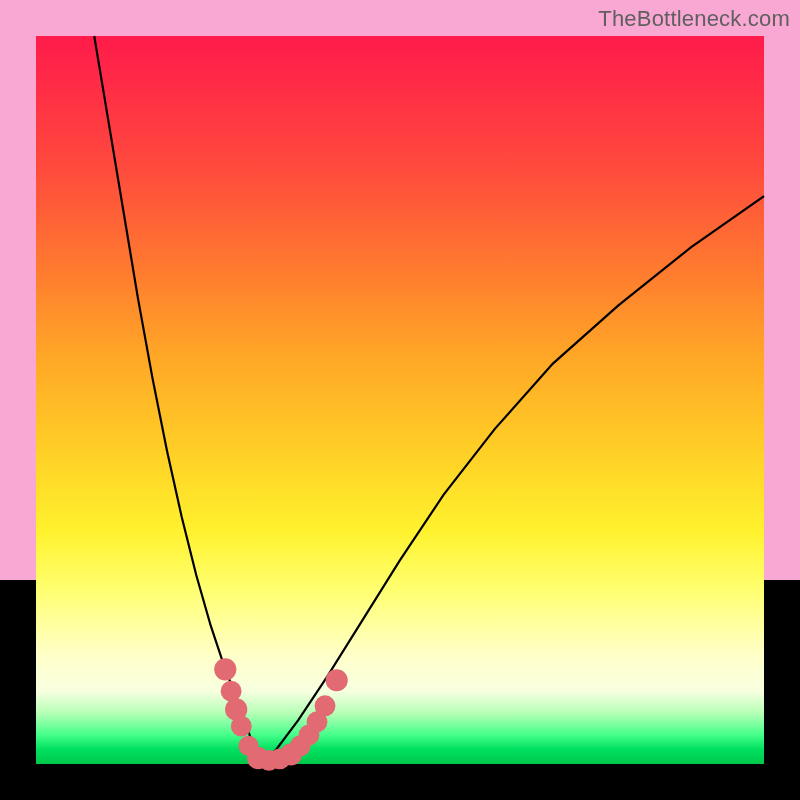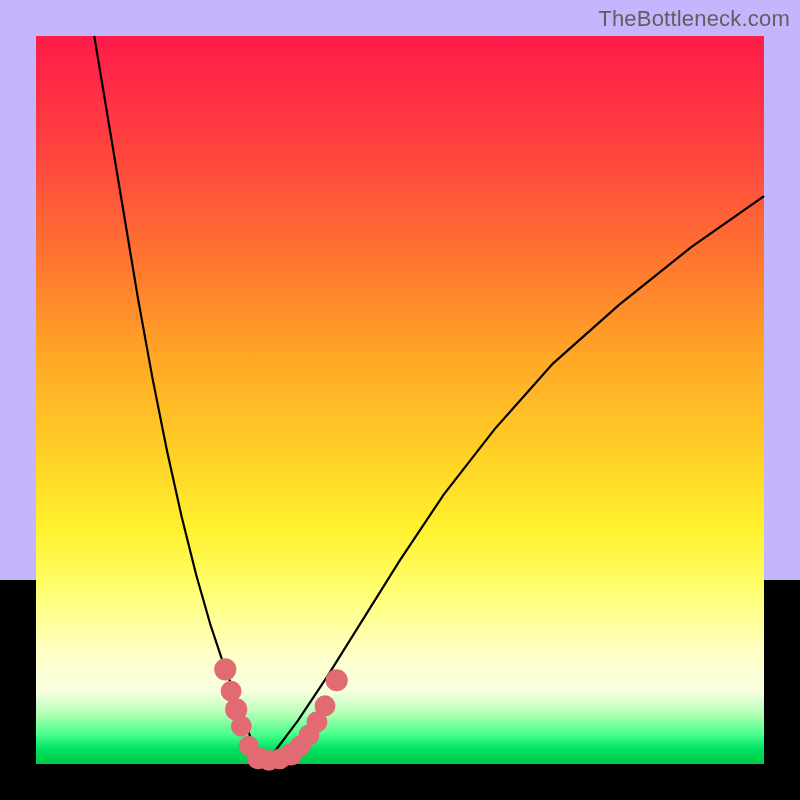--- a/index.html
+++ b/index.html
@@ -10,21 +10,21 @@
     background: #000;
     overflow: hidden;
     font-family: Arial, Helvetica, sans-serif;
   }
   .frame {
     position: absolute;
     left: 0;
     top: 0;
     width: 800px;
     height: 580px;
-    background: #c4b5fd;
+    background: #f9a8d4;
   }
   .plot-area {
     position: absolute;
     left: 36px;
     top: 36px;
     width: 728px;
     height: 728px;
     
     background: linear-gradient(to bottom,
       #ff1b4a 0%,

